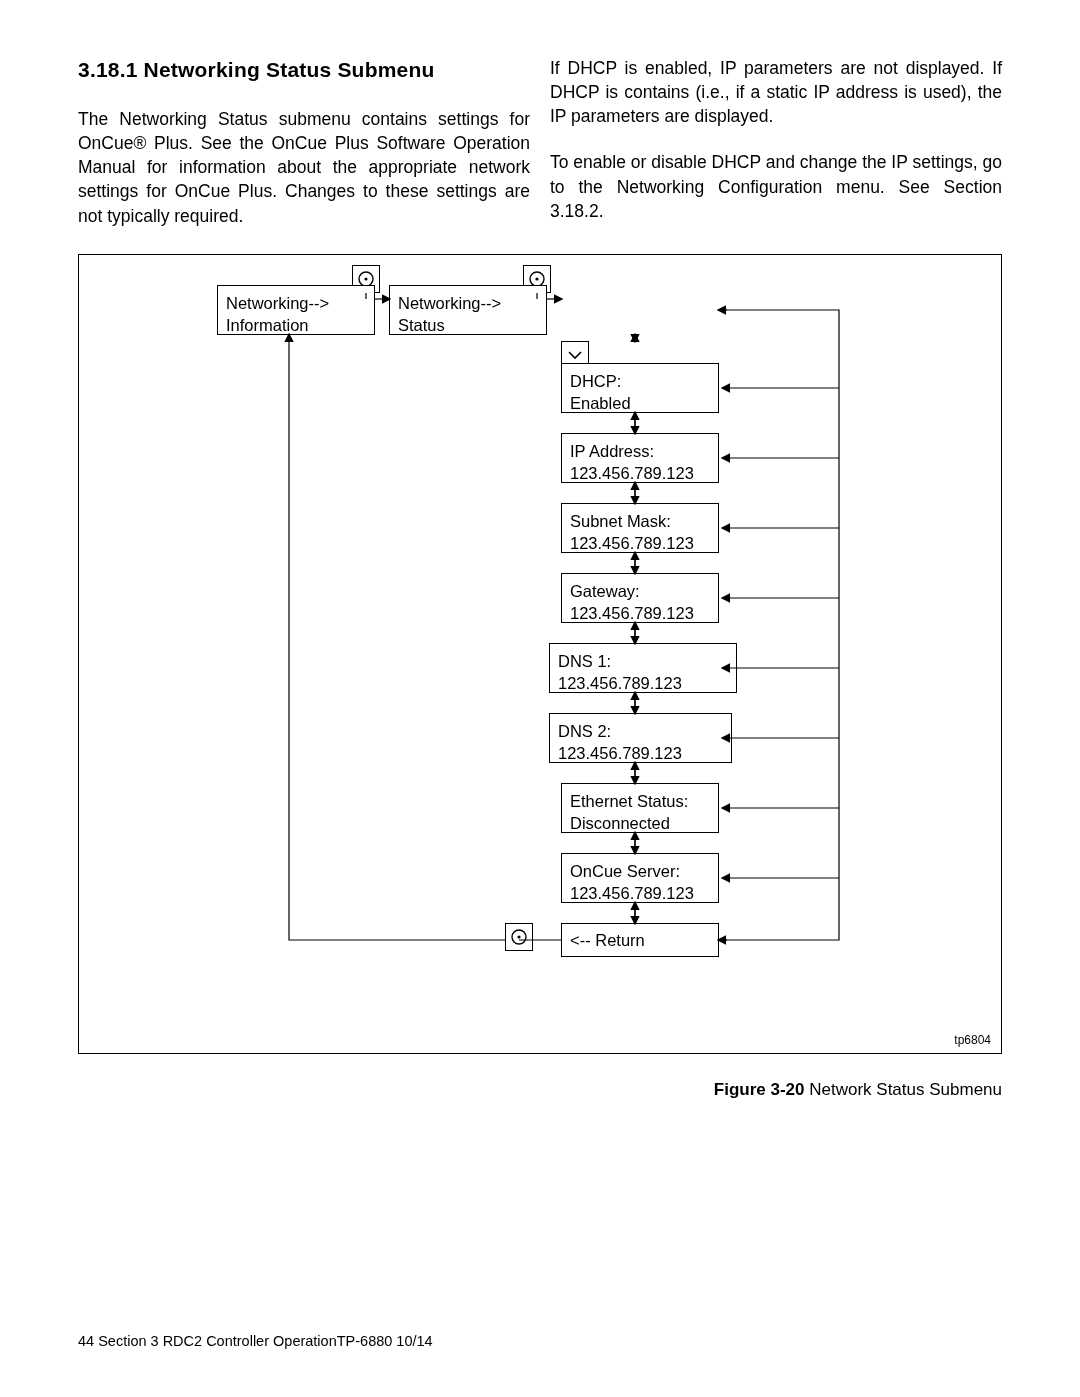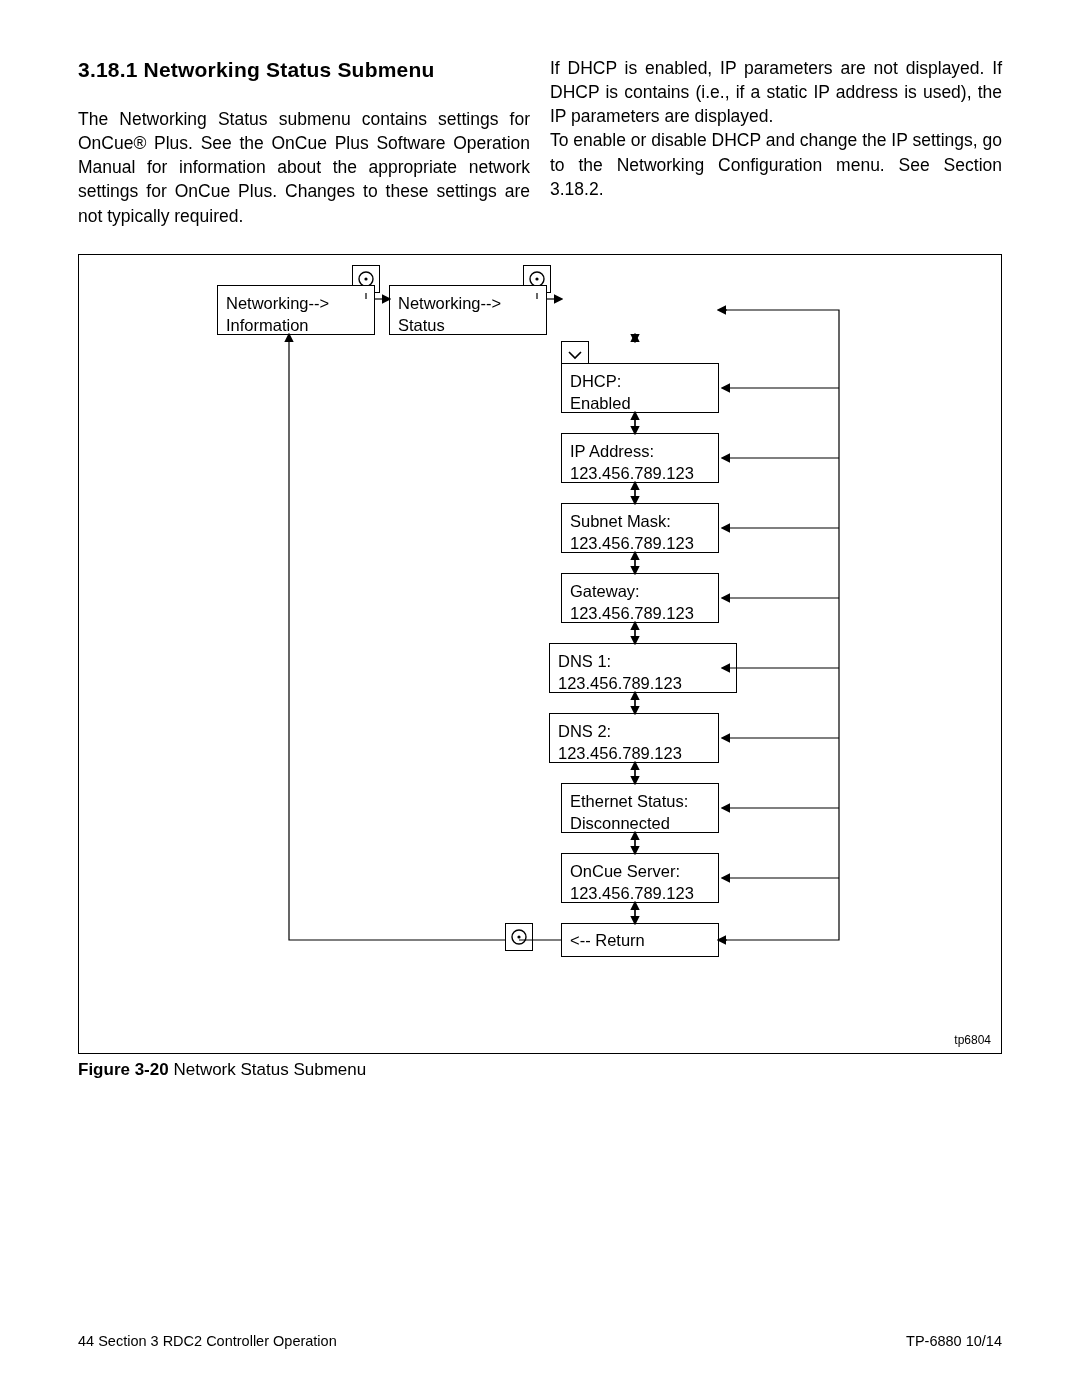--- a/index.html
+++ b/index.html
@@ -23,31 +23,32 @@
     font-size: 17.5px;
     line-height: 1.38;
     text-align: justify;
   }
   .heading {
     font-size: 21px;
     font-weight: bold;
     margin-bottom: 22px;
     letter-spacing: 0.2px;
   }
-  .para-r2 { }
+  .para-r2 { margin-top: 22px; }
 
   .figbox {
     border: 1.5px solid #000;
     margin-top: 26px;
     position: relative;
     height: 800px;
   }
   .figcap {
     font-size: 17px;
-    margin-top: 6px;
+    margin-top: 26px;
+    text-align: right;
   }
   .figcap b { font-weight: bold; }
 
   
   .dbox {
     position: absolute;
     border: 1.2px solid #000;
     background: #fff;
     font-size: 16.5px;
     line-height: 1.35;
@@ -69,21 +70,20 @@
     right: 10px;
     bottom: 6px;
     font-size: 12px;
   }
 
   .footer {
     position: absolute;
     left: 78px; right: 78px;
     bottom: 48px;
     display: flex;
-    justify-content: space-between;
     font-size: 14.5px;
   }
 
   
   .conn { position: absolute; }
 </style>
 </head>
 <body>
 
 <div class="page">
@@ -141,21 +141,21 @@
       <div>123.456.789.123</div>
     </div>
     <div class="dbox" style="left:482px; top:318px">
       <div>Gateway:</div>
       <div>123.456.789.123</div>
     </div>
     <div class="dbox" style="left:470px; top:388px; width:188px">
       <div>DNS 1:</div>
       <div>123.456.789.123</div>
     </div>
-    <div class="dbox" style="left:470px; top:458px; width:170px">
+    <div class="dbox" style="left:470px; top:458px; width:183px">
       <div>DNS 2:</div>
       <div>123.456.789.123</div>
     </div>
     <div class="dbox" style="left:482px; top:528px">
       <div>Ethernet Status:</div>
       <div>Disconnected</div>
     </div>
     <div class="dbox" style="left:482px; top:598px">
       <div>OnCue Server:</div>
       <div>123.456.789.123</div>

